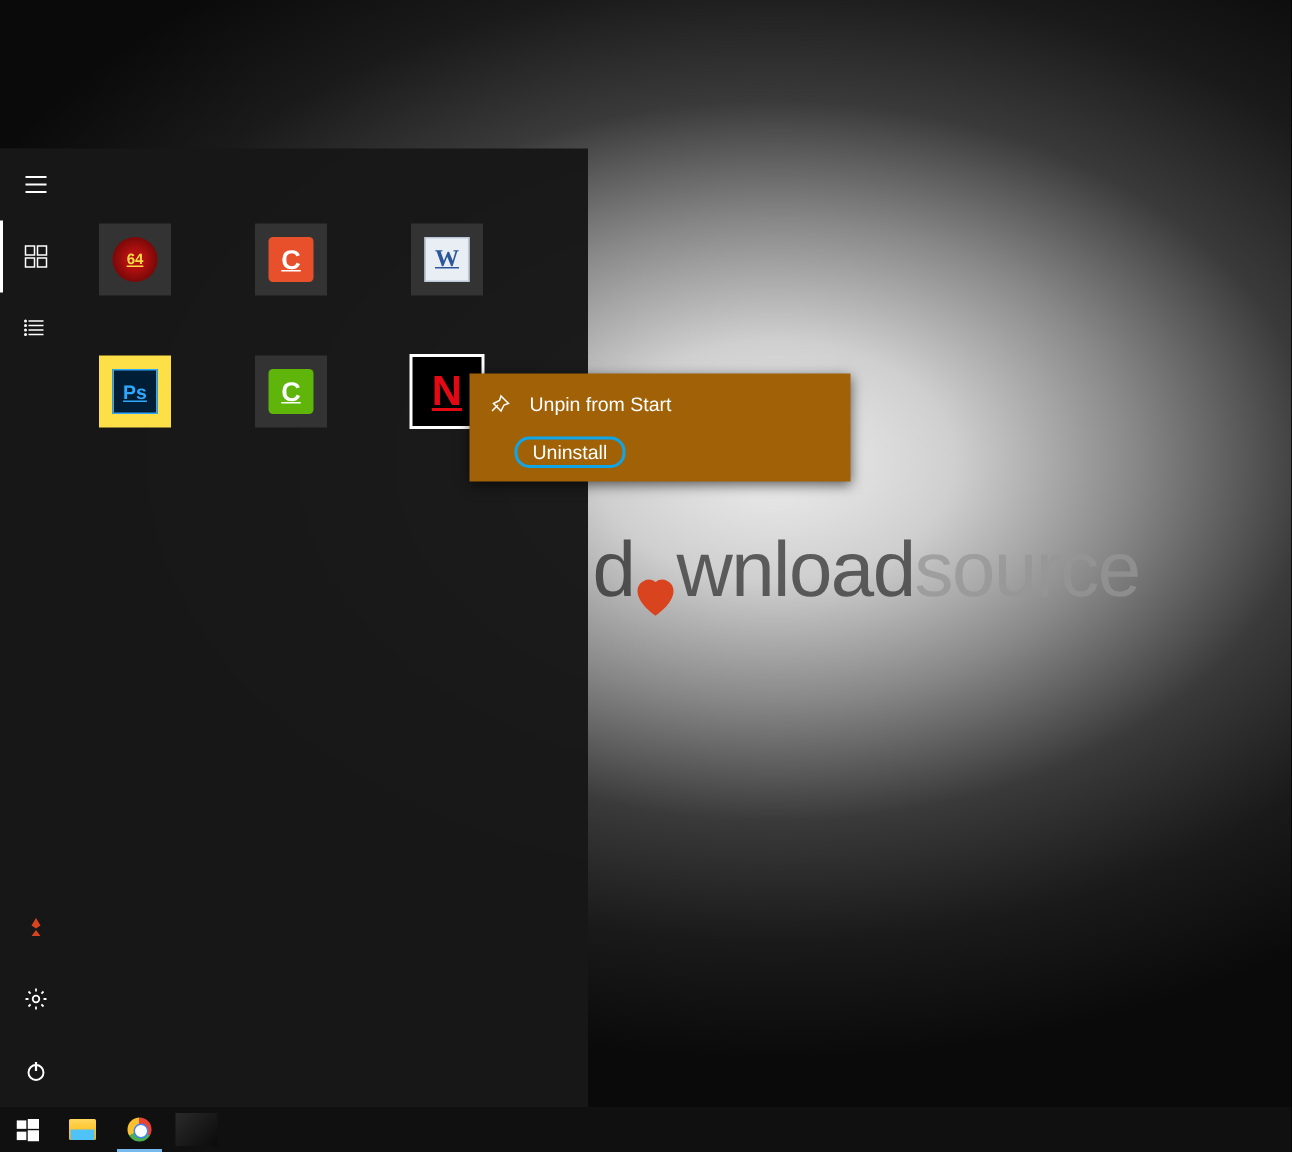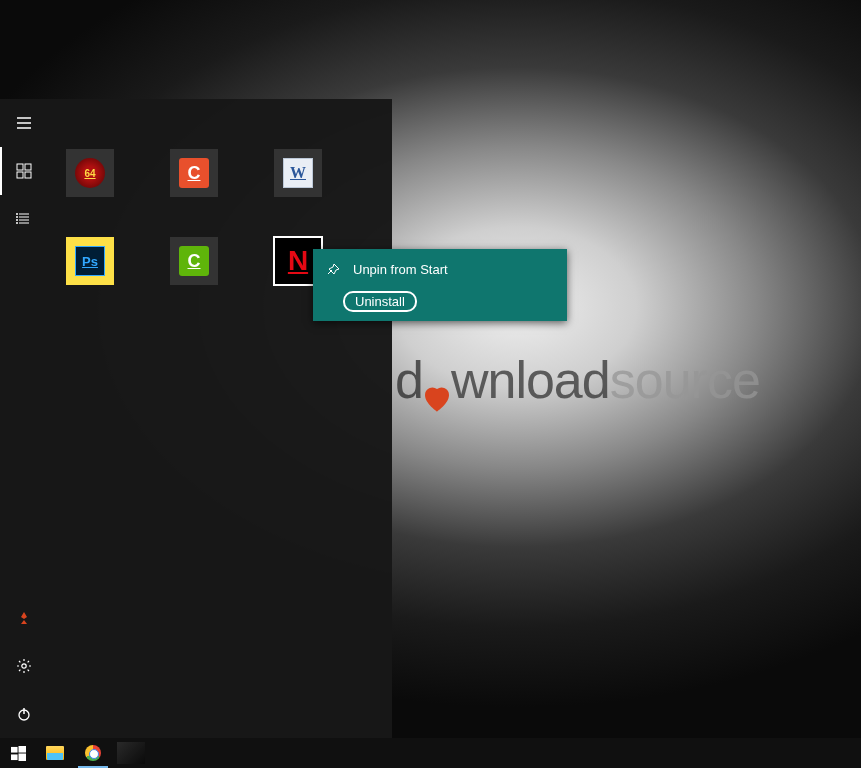--- a/index.html
+++ b/index.html
@@ -128,21 +128,21 @@
     .tile-ps .tile-inner { background:#001e36; color:#31a8ff; border:1px solid #31a8ff; font-size:13px;}
     .tile-camtasia { background:#333;}
     .tile-camtasia .tile-inner { background:#5fb50a; color:#fff; border-radius:3px;}
     .tile-netflix { background:#000;}
     .tile-netflix .tile-inner { color:#e50914; font-size:28px; font-weight:900; font-family:Arial,sans-serif;}
     .context-menu {
       position: absolute;
       left: 313px;
       top: 249px;
       width: 254px;
-      background: #0f766e;
+      background: #a16207;
       z-index: 20;
       color: #fff;
       font-size: 13px;
       box-shadow: 0 2px 8px rgba(0,0,0,0.6);
       padding: 4px 0;
     }
     .menu-item {
       height: 32px;
       display: flex;
       align-items: center;
@@ -158,21 +158,21 @@
       display:flex;
       align-items:center;
       justify-content:center;
     }
     .menu-item .chevron {
       position: absolute;
       right: 12px;
       color: #aaa;
     }
     .menu-item.highlighted .mi-label {
-      border: 2px solid #ffffff;
+      border: 2px solid #0ea5e9;
       border-radius: 10px;
       padding: 1px 10px;
       margin-left: -10px;
     }
     .taskbar {
       position: absolute;
       left: 0;
       bottom: 0;
       width: 100%;
       height: 30px;

